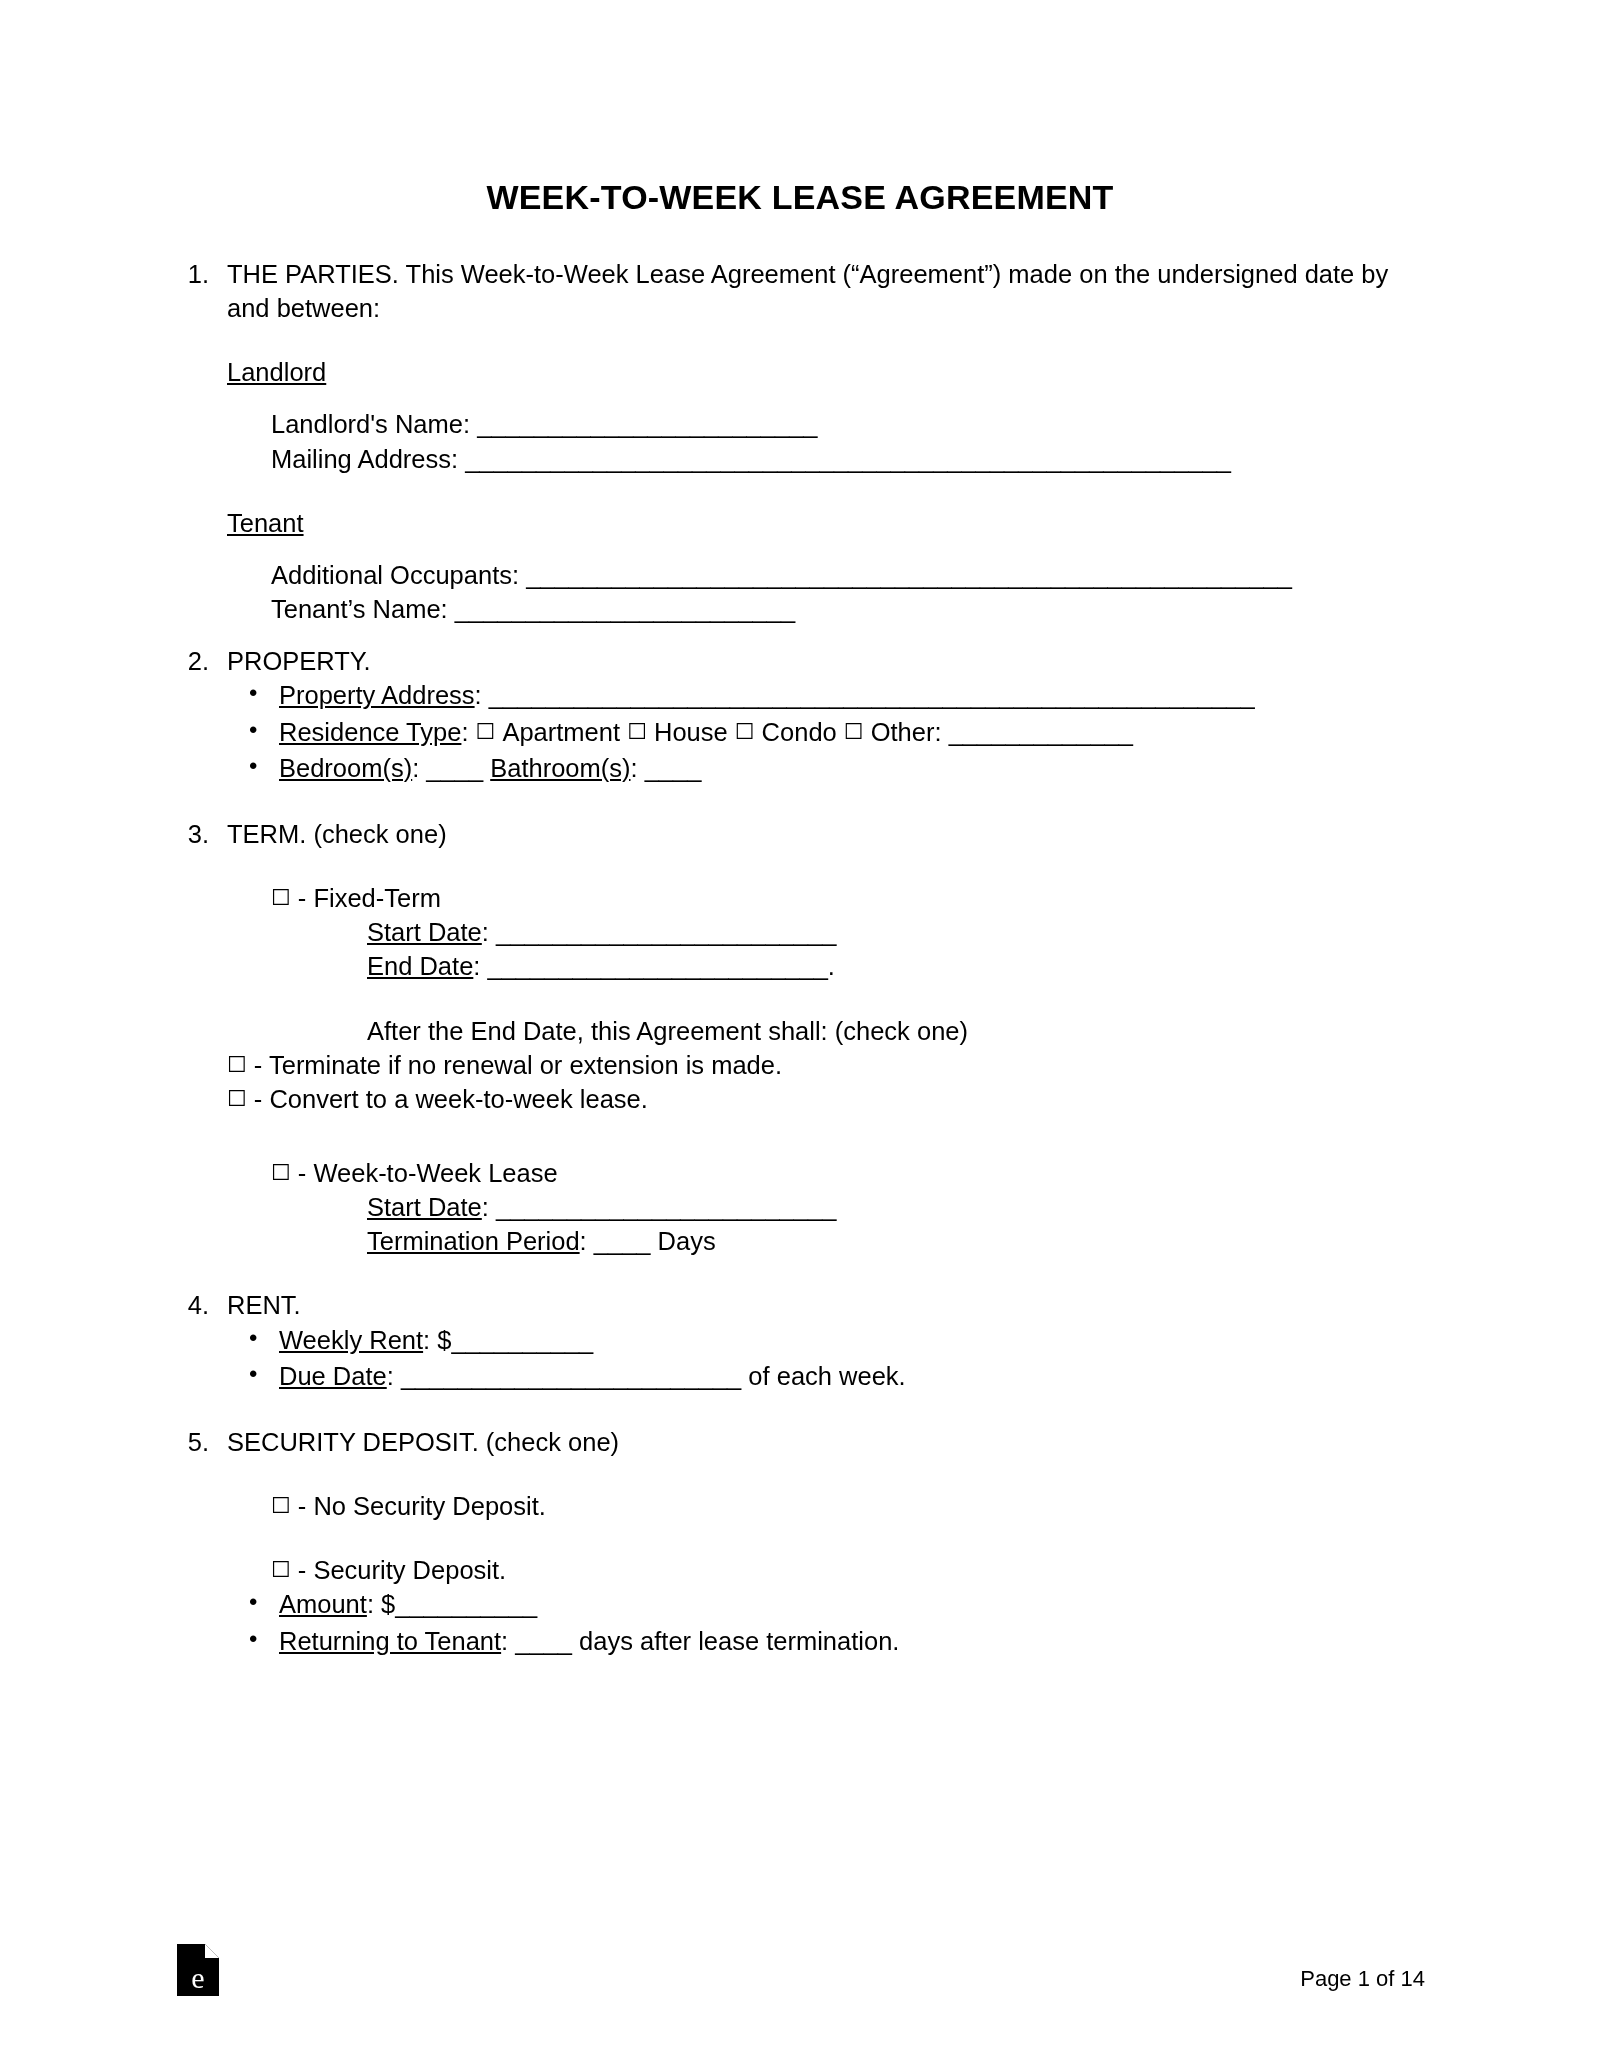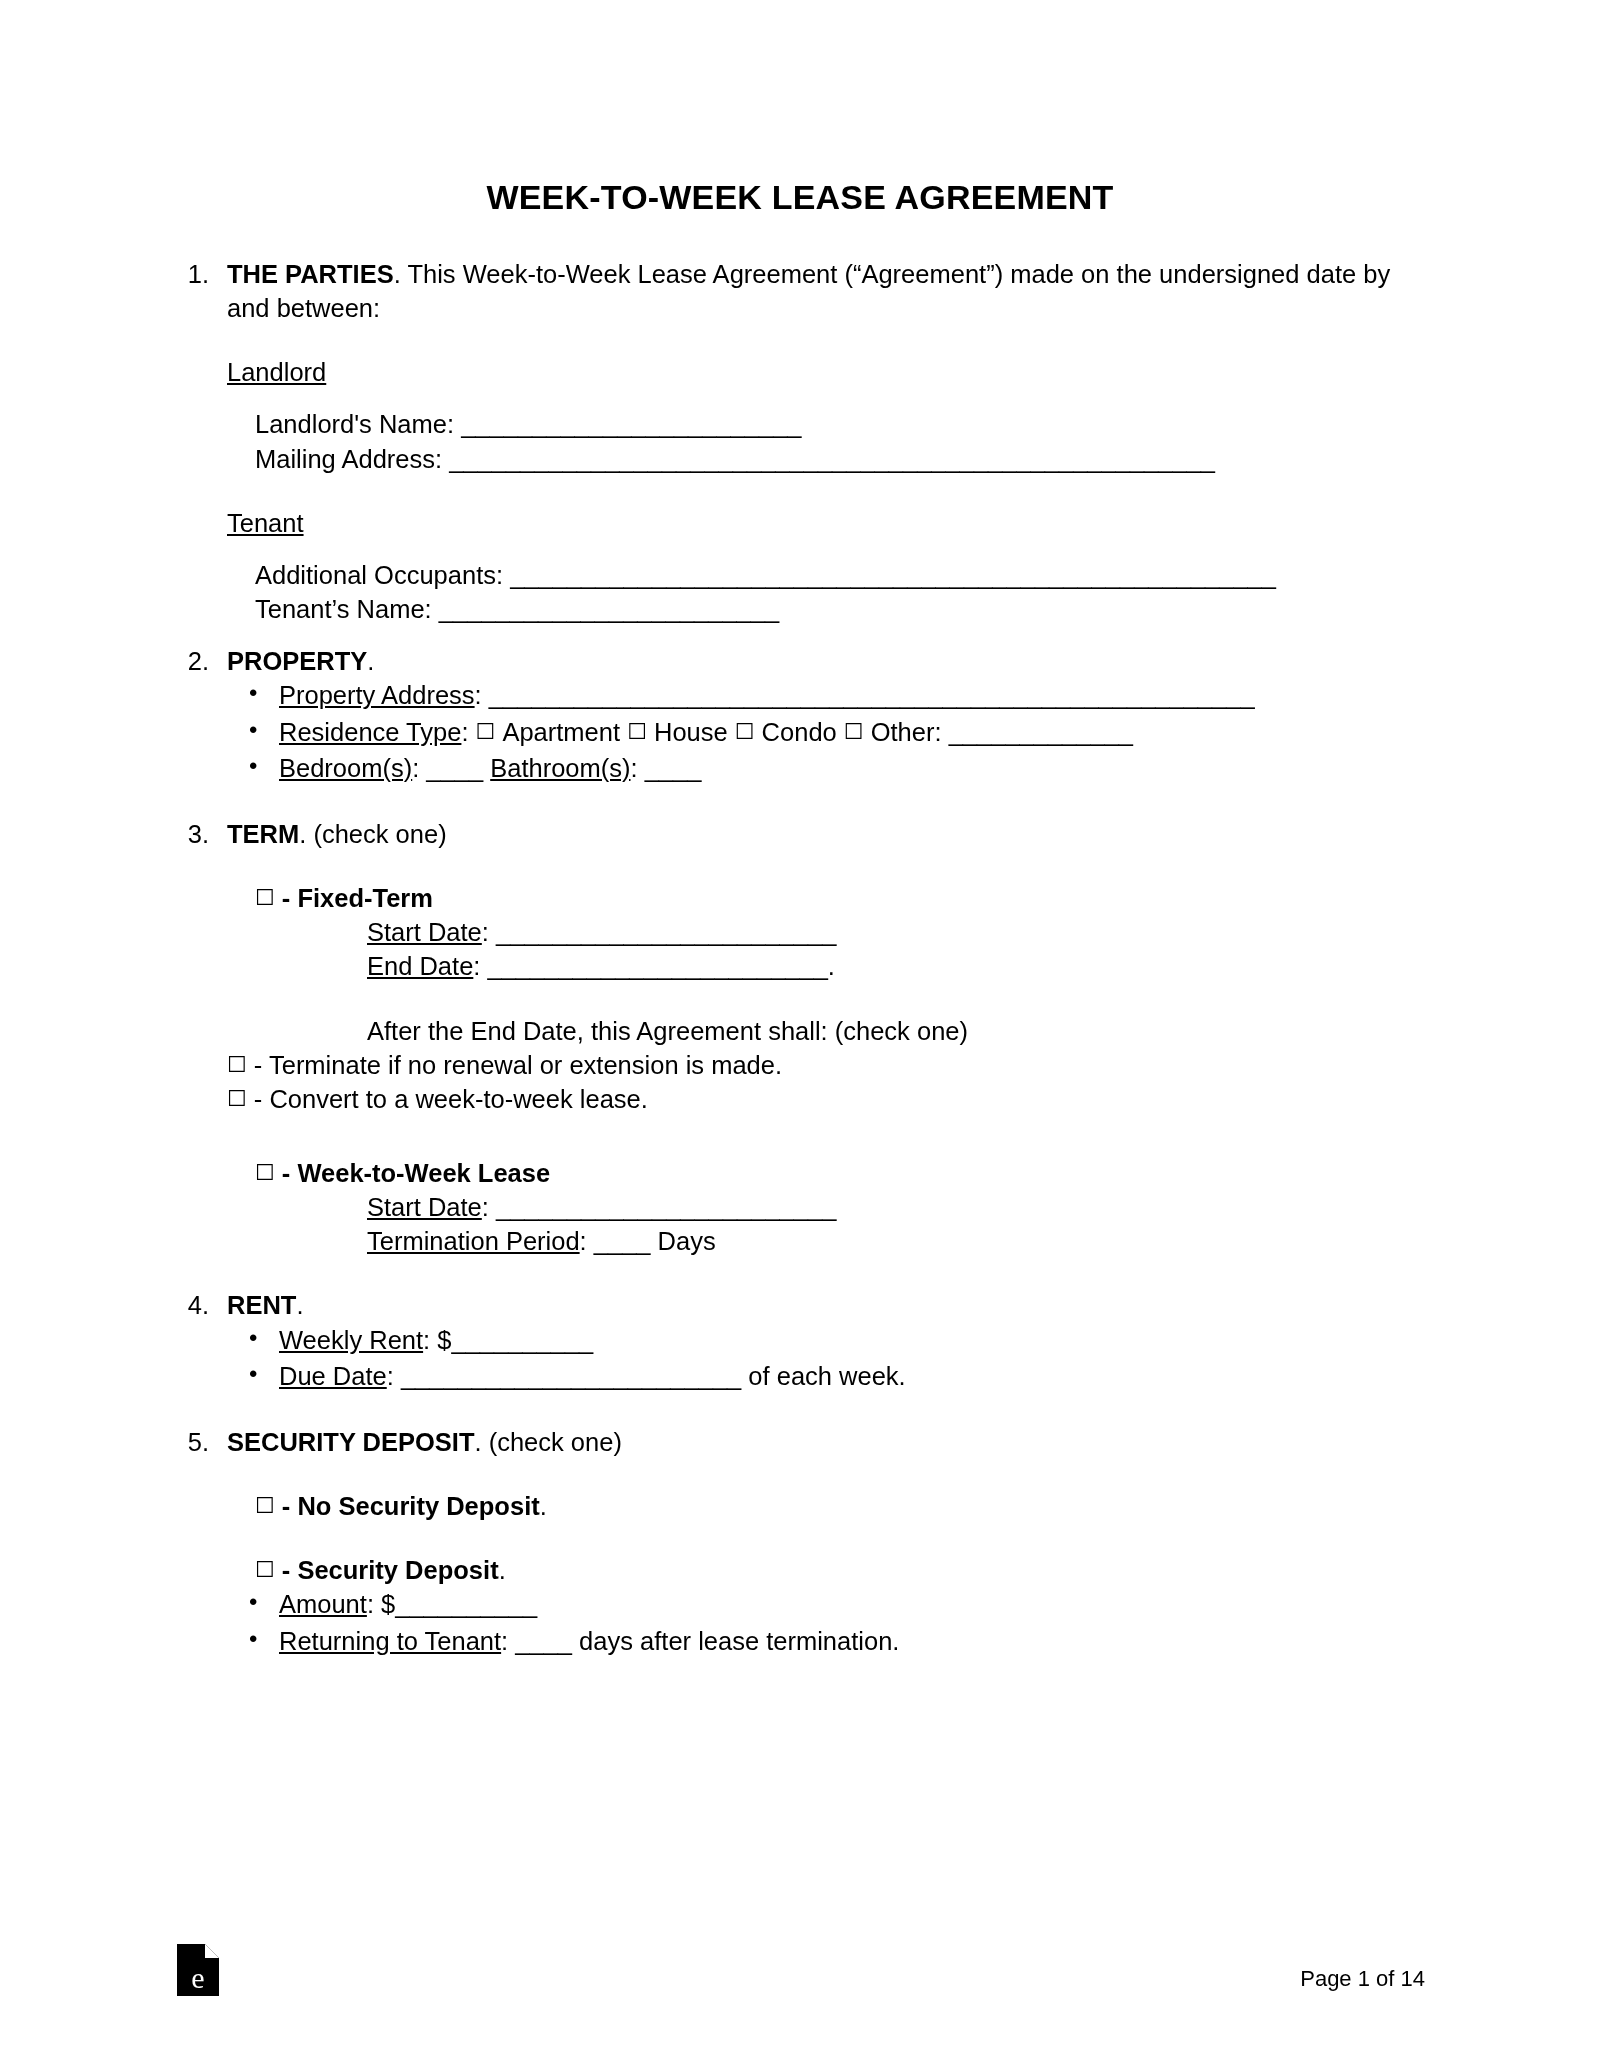--- a/index.html
+++ b/index.html
@@ -37,23 +37,23 @@
   .num {
     width: 52px;
     flex: 0 0 52px;
     text-align: right;
     padding-right: 18px;
     box-sizing: border-box;
   }
   .body {
     flex: 1 1 auto;
   }
-  .b { font-weight: bold; text-align: right; }
+  .b { font-weight: normal; text-align: right; }
   .u { text-decoration: underline; }
-  .indent1 { margin-left: 28px; }
+  .indent1 { margin-left: 44px; }
   .indent2 { margin-left: 140px; }
   .indent3 { }
   .sp-s { height: 18px; }
   .sp-m { height: 30px; }
   .sp-l { height: 40px; }
   ul.bullets {
     list-style: none;
     margin: 0;
     padding: 0;
   }

